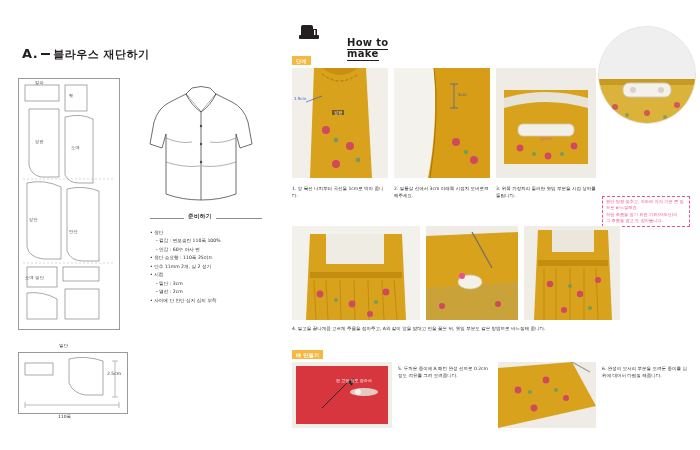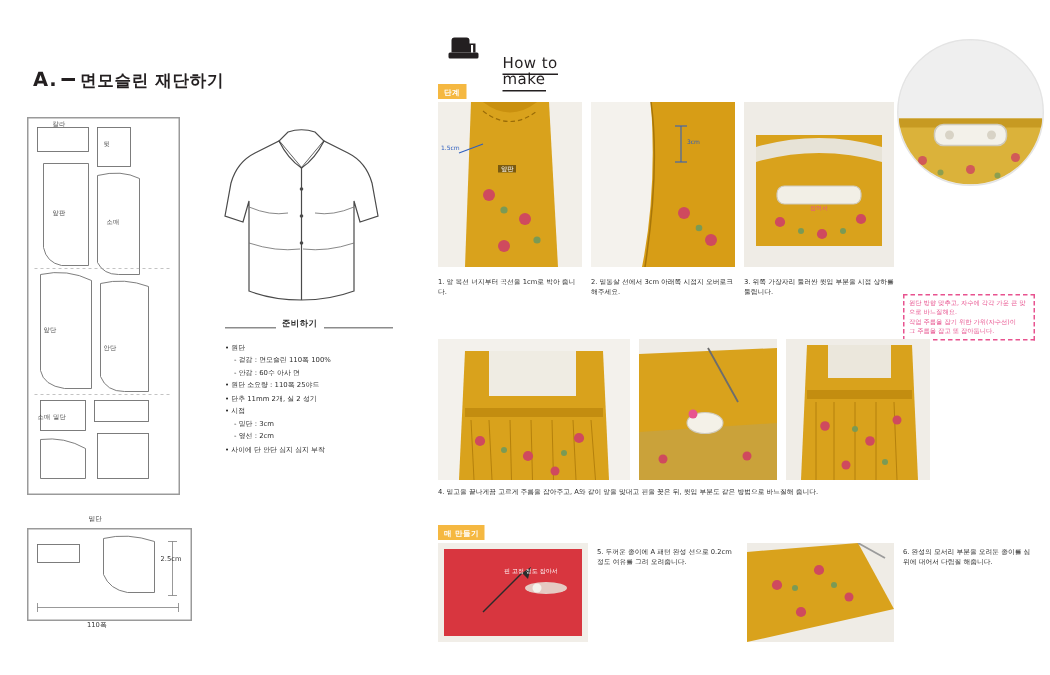--- a/index.html
+++ b/index.html
@@ -30,21 +30,21 @@
   .mat-head .cap{position:absolute;left:34px;top:0px;background:#fff;padding:0 4px;font-size:5.6px;font-weight:bold;letter-spacing:.3px;}
   .mat-list{margin-top:4px;font-size:4.6px;line-height:1.85;color:#2c2c2c;}
   .mat-list div{white-space:nowrap;}
   .mat-list .sub{padding-left:6px;}
 
   
   .right-page{position:absolute;left:282px;top:0;width:418px;height:450px;}
 
   .howto{position:absolute;left:6px;top:26px;width:112px;height:26px;}
   .machine-icon{position:absolute;left:10px;top:-3px;width:22px;height:18px;}
-  .howto-text{position:absolute;left:6px;top:11px;font-size:10px;font-weight:normal;letter-spacing:.3px;padding-left:41px;}
+  .howto-text{position:absolute;left:18px;top:11px;font-size:10px;font-weight:bold;letter-spacing:.3px;padding-left:41px;}
   .howto-text .ul{border-bottom:1.5px solid #231f20;padding-bottom:1px;}
 
   .steptag{position:absolute;background:#f5b841;color:#fff;font-size:5px;font-weight:bold;padding:1.5px 4px;letter-spacing:.3px;}
 
   .photo{position:absolute;background:#d8d4cc;overflow:hidden;}
   .cap{position:absolute;font-size:4.5px;line-height:1.55;color:#2b2b2b;}
 
   .circle-inset{position:absolute;right:4px;top:26px;width:96px;height:96px;border-radius:50%;overflow:hidden;border:1px solid #e4e4e4;background:#f0f0f0;}
 
   .pinkbox{position:absolute;border:1px dashed #e8538f;padding:2px 3px;font-size:4.2px;line-height:1.5;color:#e8538f;}
@@ -52,21 +52,21 @@
   svg{display:block;}
 </style>
 </head>
 <body>
 
 <div class="page">
 
   <div class="left-page">
 
     <div class="left-title">
-      <span class="mark">A.</span><span class="dash"></span><span>면모슬린 재단하기</span>
+      <span class="mark">A.</span><span class="dash"></span><span>블라우스 재단하기</span>
     </div>
 
     <div class="pattern-frame">
       <svg width="98" height="248" viewBox="0 0 98 248">
         <g fill="none" stroke="#6f6f6f" stroke-width="0.6">
 
           <rect x="6" y="6" width="34" height="16"></rect>
           <rect x="46" y="6" width="22" height="26"></rect>
           <path d="M10 30 L10 86 Q12 96 22 98 L40 98 L40 30 Z"></path>
           <path d="M46 38 L46 96 Q50 104 60 104 L74 104 L74 40 Q62 34 46 38 Z"></path>

